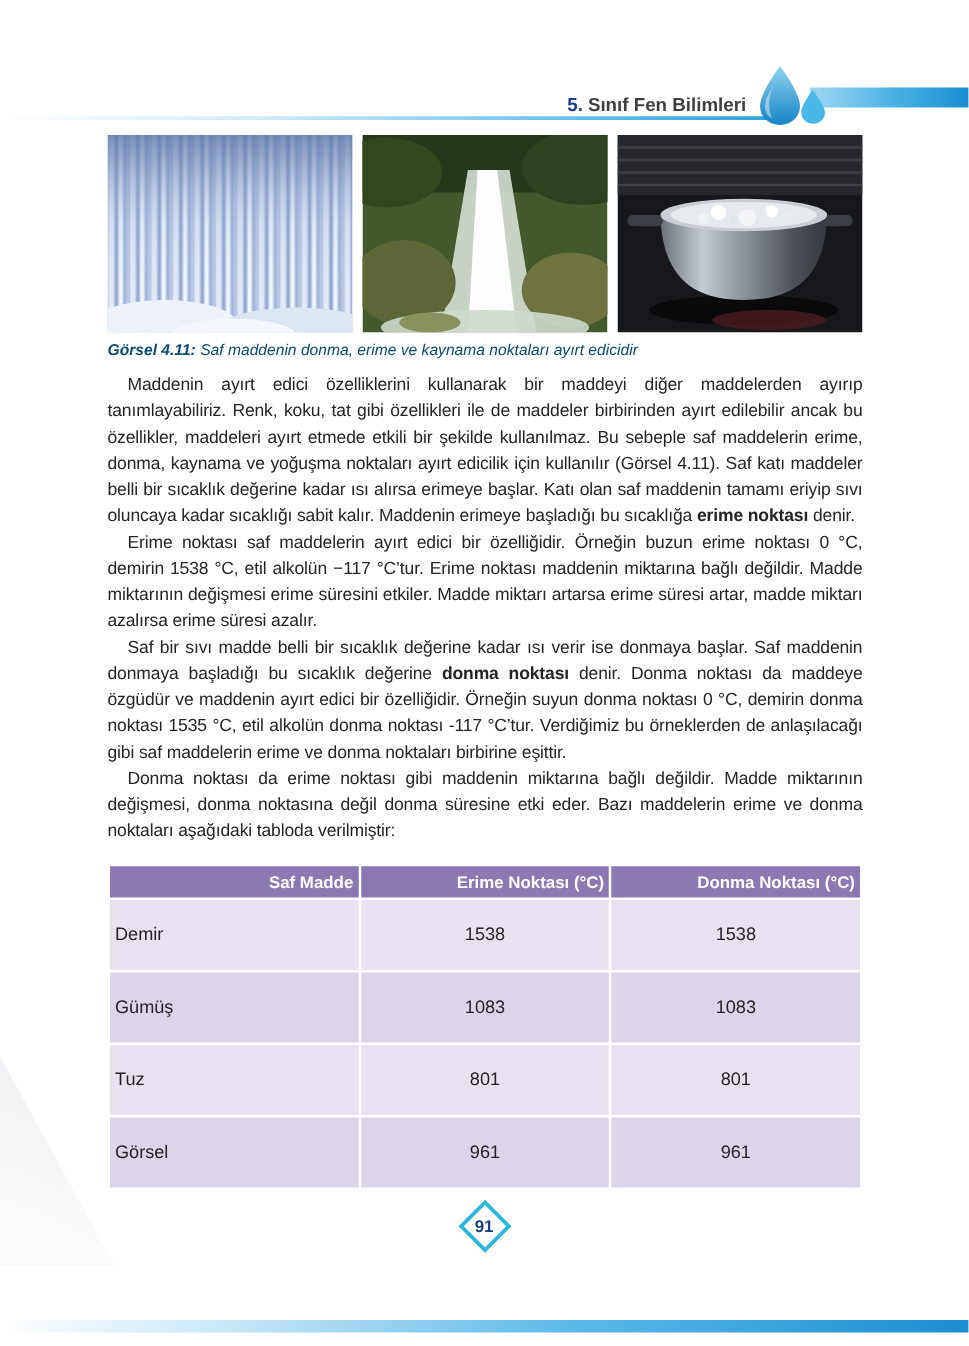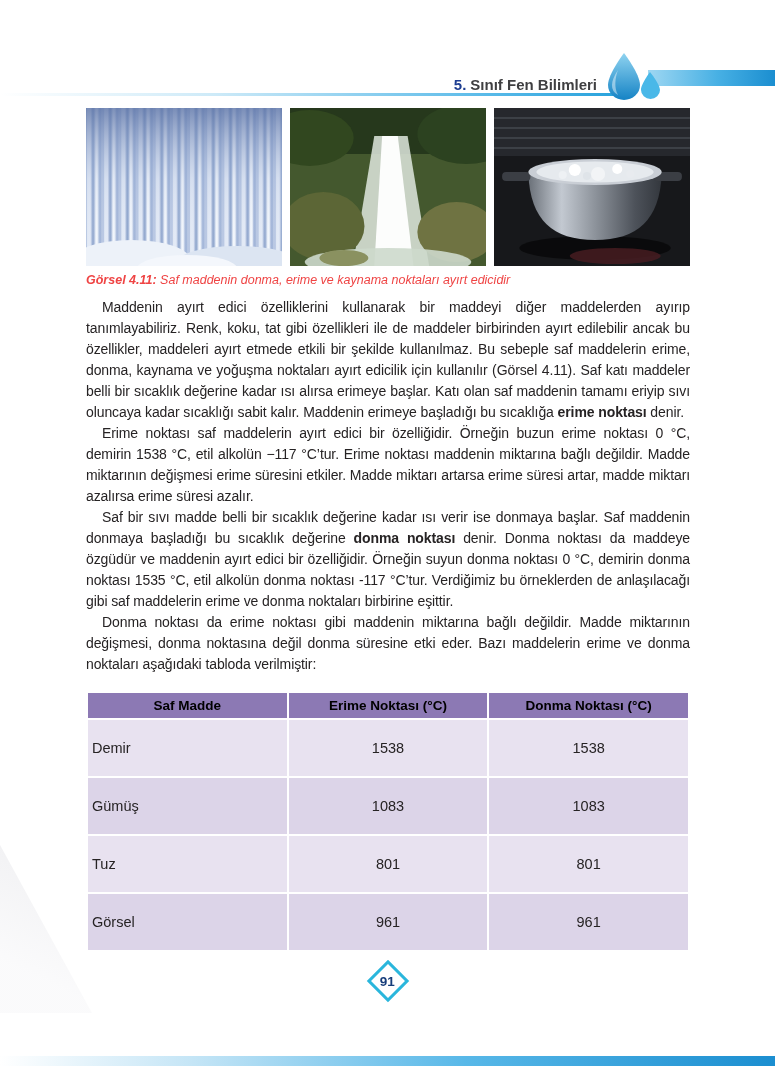--- a/index.html
+++ b/index.html
@@ -61,21 +61,21 @@
   .photo {
     width: 196px; height: 158px;
     display: block;
     flex: 1 1 0;
   }
 
   .caption {
     margin-top: 7px;
     font-size: 12.5px;
     font-style: italic;
-    color: #ef4444;
+    color: #0c4a6e;
   }
   .caption .cap-label { font-weight: bold; }
 
   .body-text {
     margin-top: 10px;
     font-size: 14px;
     line-height: 21px;
     color: #262324;
     text-align: justify;
     letter-spacing: -0.1px;
@@ -86,25 +86,25 @@
   
   table.data-table {
     margin-top: 16px;
     width: 604px;
     table-layout: fixed;
     border-collapse: separate;
     border-spacing: 2px;
   }
   table.data-table th {
     background: #8c79b4;
-    color: #000000;
+    color: #ffffff;
     font-size: 13.5px;
     font-weight: bold;
     height: 25px;
-    text-align: center;
+    text-align: right;
     padding: 2px 4px;
   }
   table.data-table td {
     font-size: 14.5px;
     color: #262324;
     height: 27px;
     padding: 20px 4px;
   }
   table.data-table tbody tr:nth-child(odd) td  { background: #e8e2f0; }
   table.data-table tbody tr:nth-child(even) td { background: #dcd4e8; }

